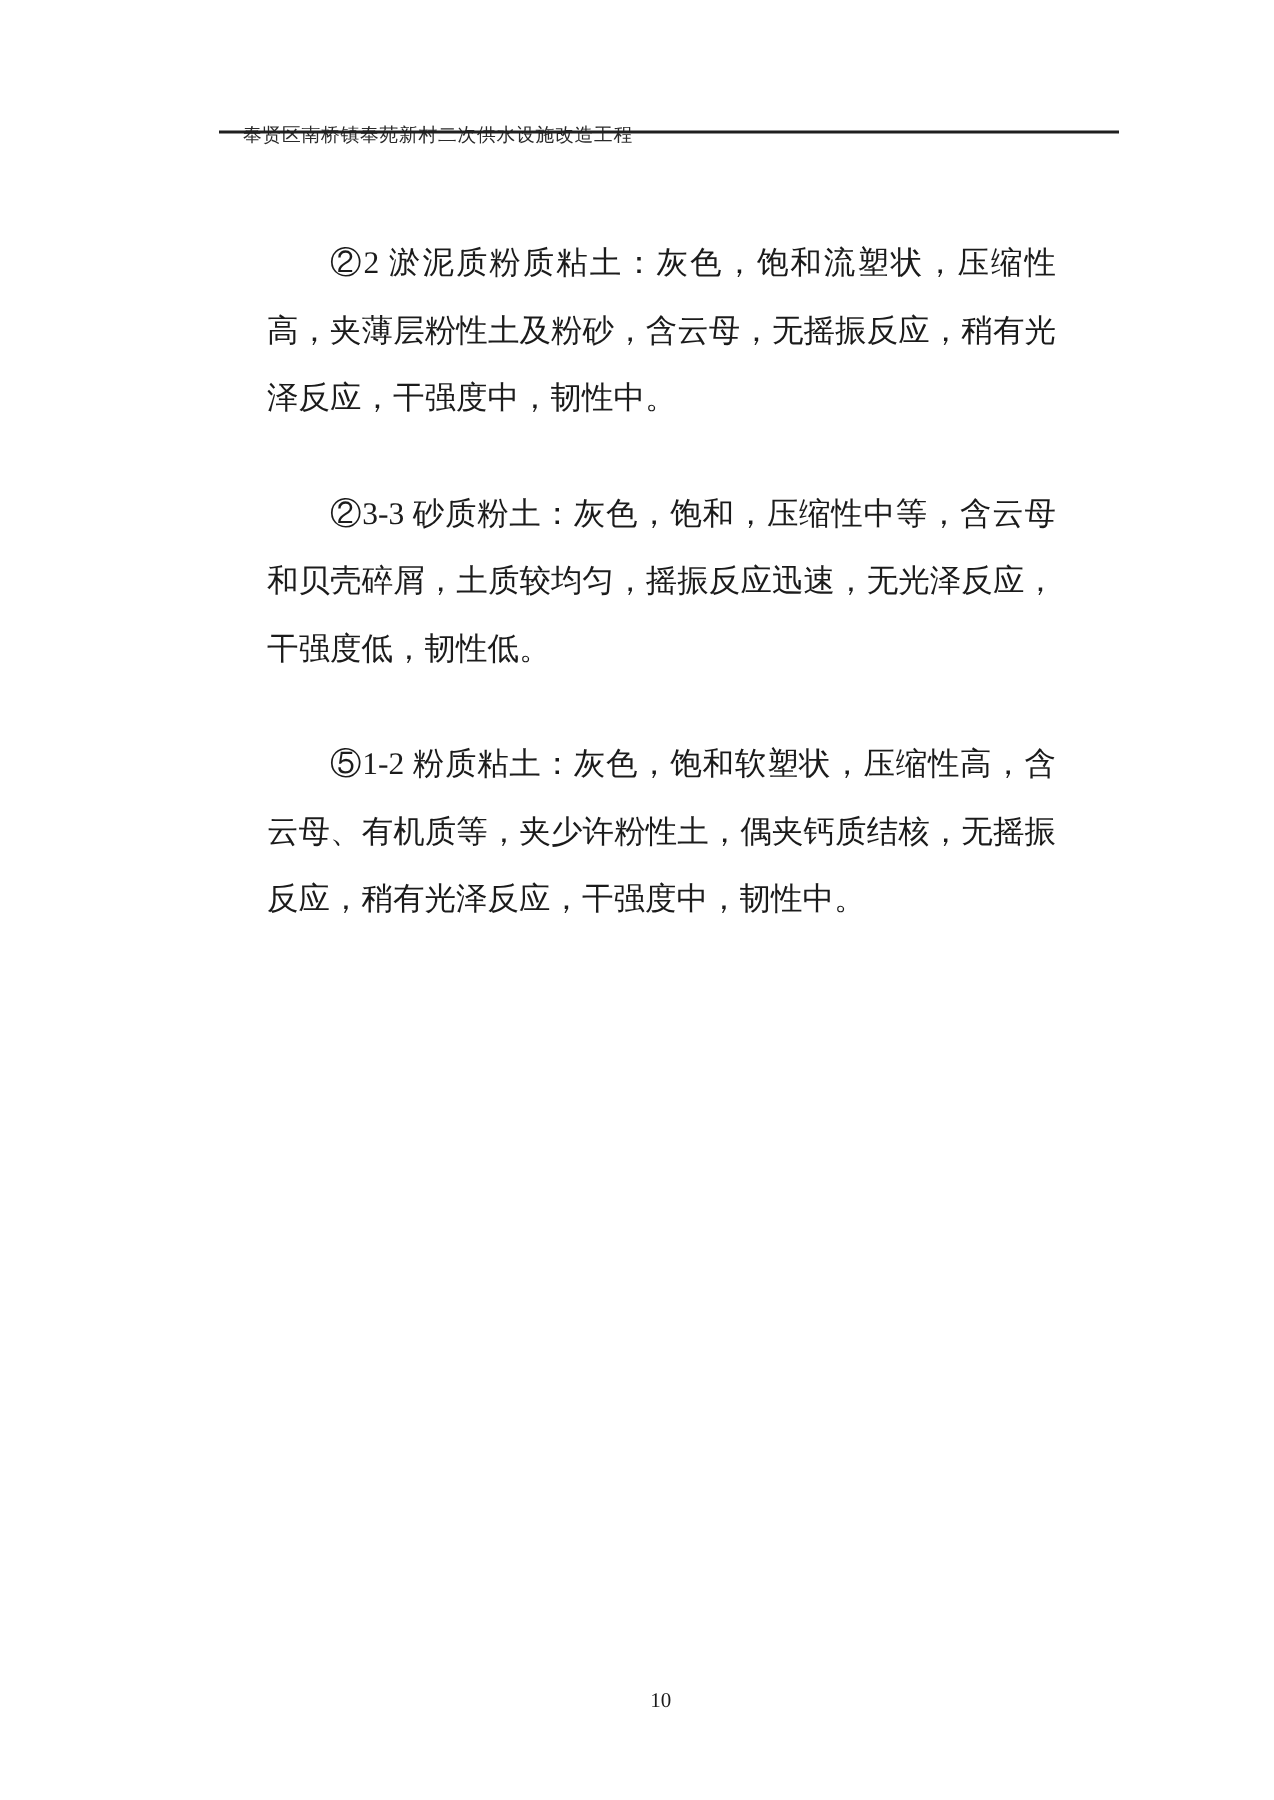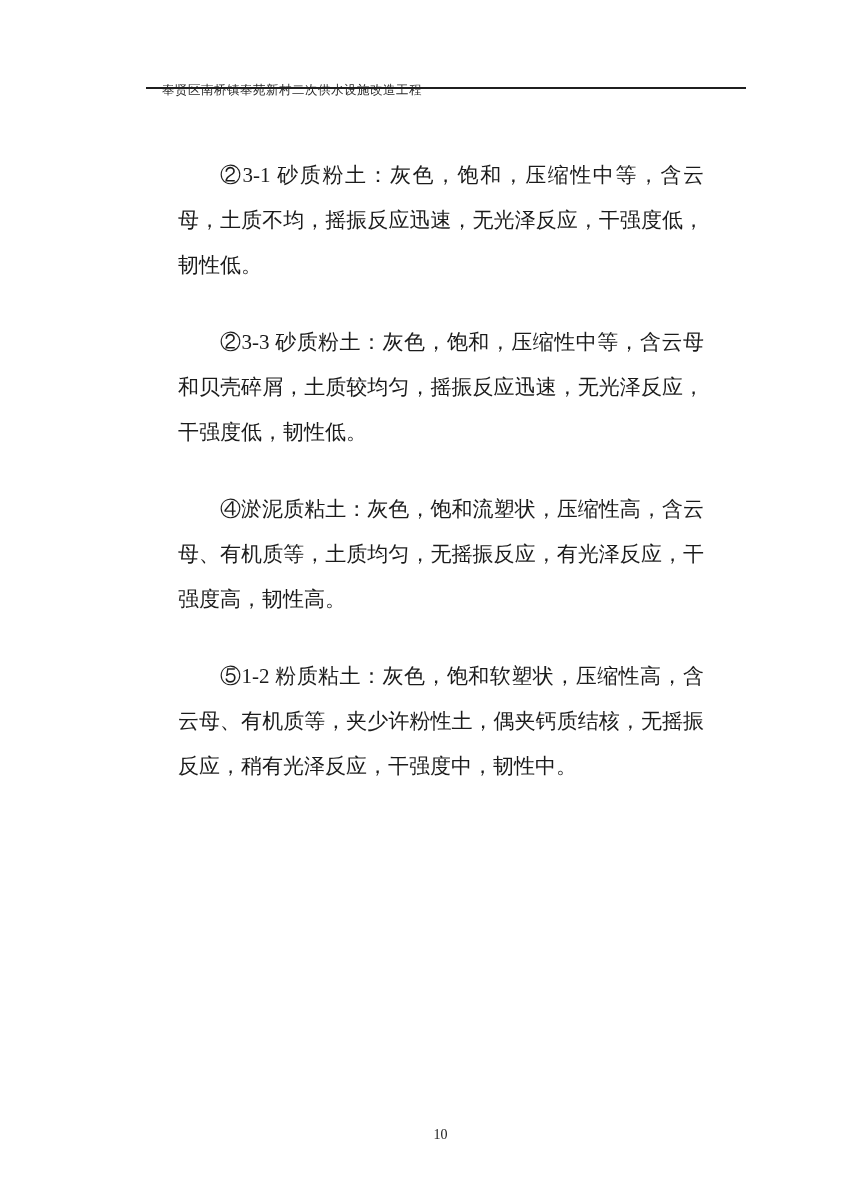--- a/index.html
+++ b/index.html
@@ -64,21 +64,20 @@
 </head>
 <body>
 
 <div class="page">
 
   <div class="doc-header">奉贤区南桥镇奉苑新村二次供水设施改造工程</div>
 
   <div class="doc-header-rule"></div>
 
   <div class="doc-content">
-    <p>②3-1 砂质粉土：灰色，饱和，压缩性中等，含云母，土质不均，摇振反应迅速，无光泽反应，干强度低，韧性低。</p>
+    <p>②2 淤泥质粉质粘土：灰色，饱和流塑状，压缩性高，夹薄层粉性土及粉砂，含云母，无摇振反应，稍有光泽反应，干强度中，韧性中。</p>
     <p>②3-3 砂质粉土：灰色，饱和，压缩性中等，含云母和贝壳碎屑，土质较均匀，摇振反应迅速，无光泽反应，干强度低，韧性低。</p>
-    <p>④淤泥质粘土：灰色，饱和流塑状，压缩性高，含云母、有机质等，土质均匀，无摇振反应，有光泽反应，干强度高，韧性高。</p>
     <p>⑤1-2 粉质粘土：灰色，饱和软塑状，压缩性高，含云母、有机质等，夹少许粉性土，偶夹钙质结核，无摇振反应，稍有光泽反应，干强度中，韧性中。</p>
   </div>
 
   <div class="page-number">10</div>
 
 </div>
 
 </body></html>

